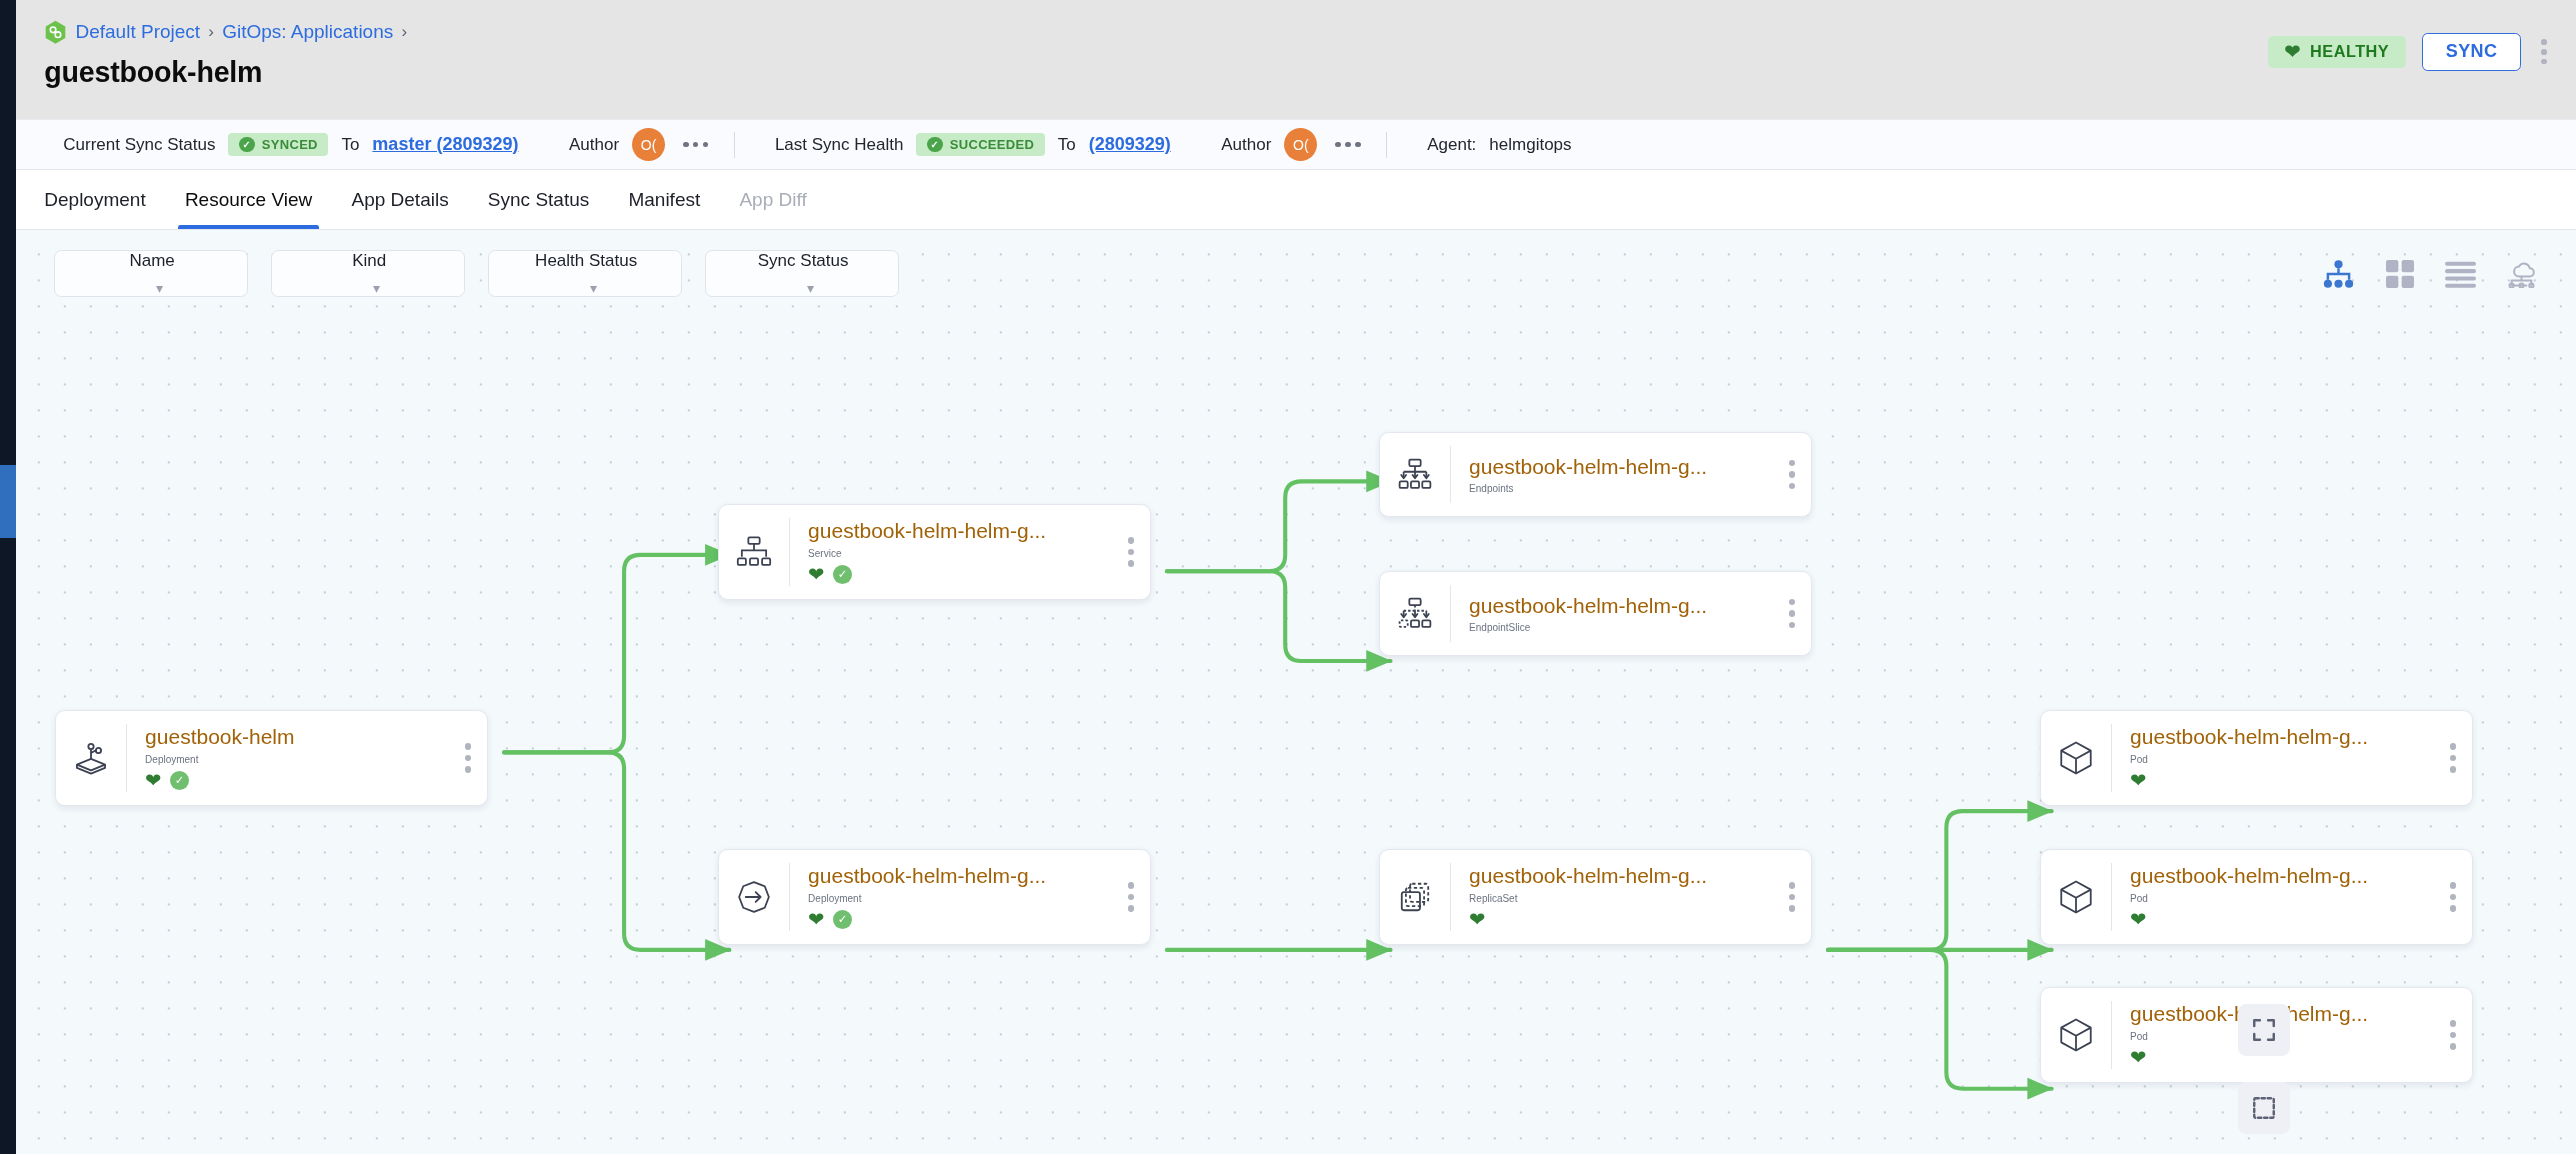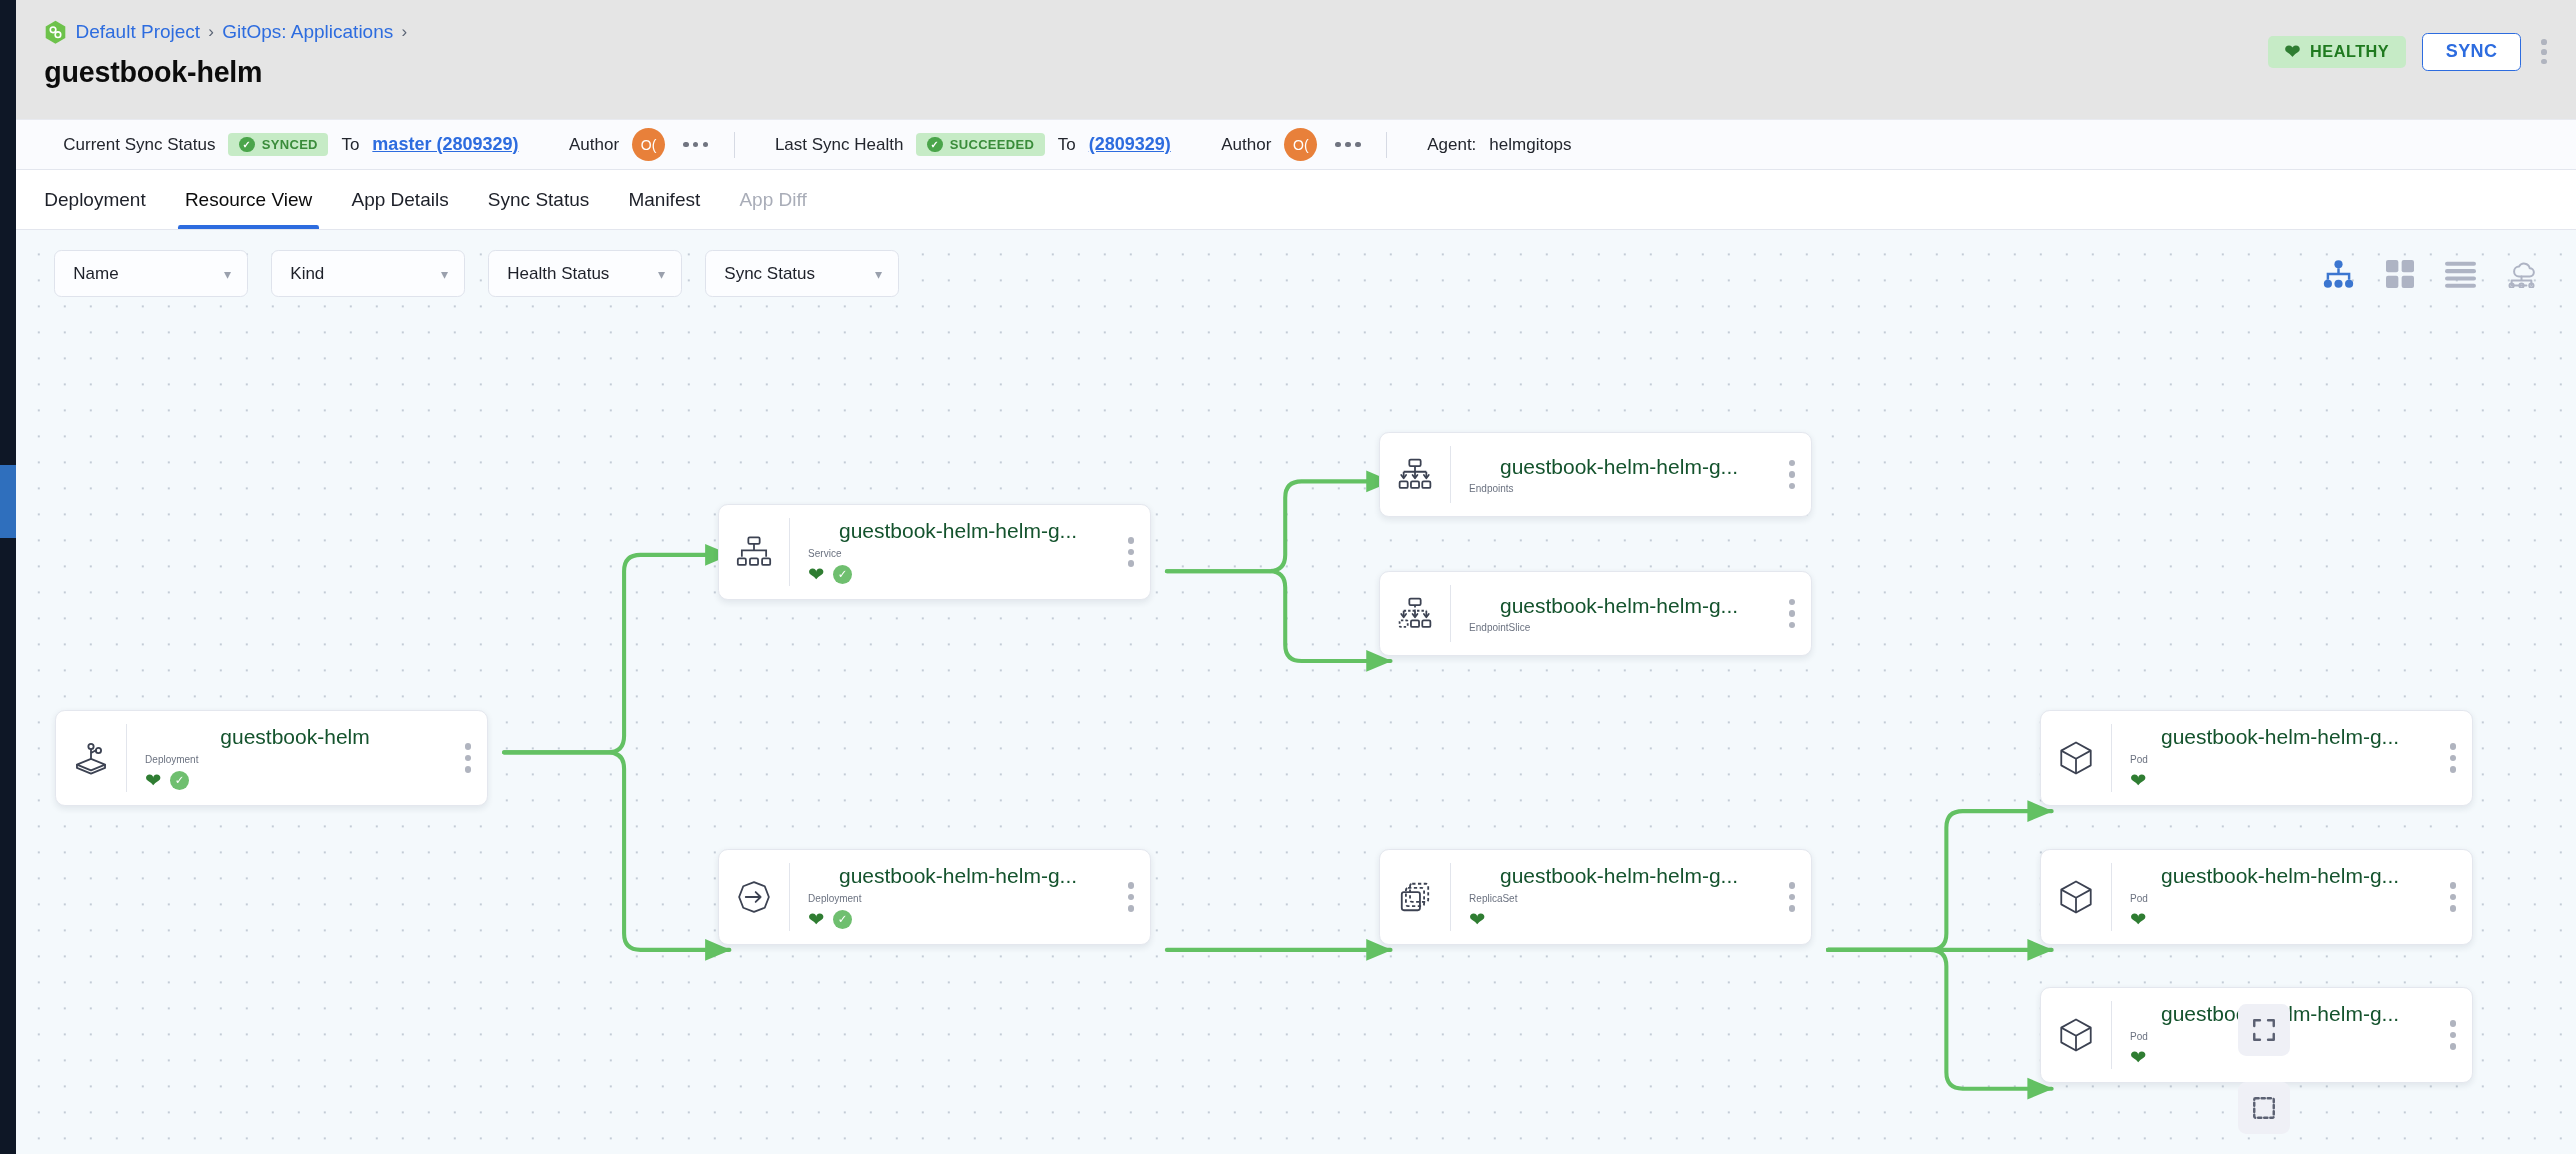--- a/index.html
+++ b/index.html
@@ -118,21 +118,21 @@
     background-size: 26px 26px; background-position: 9.8px 11.4px;
   }
   .filterbar {
     position: absolute; left: 0; right: 0; top: 0; height: 87px;
     display: flex; align-items: center; padding: 0 38px 0 38px; z-index: 5;
   }
   .select {
     background: #fcfdff; border: 1.2px solid #dfe3ec; border-radius: 7.3px;
     height: 47px; min-width: 194px; display: flex; align-items: center;
     justify-content: space-between; padding: 0 16.3px 0 18px; margin-right: 23px;
-    font-size: 17px; color: #1d2029; cursor: pointer;
+    font-size: 17px; color: #1d2029; cursor: pointer; flex-direction: column;
   }
   .select .chev { color: #9aa0ad; font-size: 14px; margin-left: 14.7px; }
   .viewmodes { margin-left: auto; display: flex; align-items: center; gap: 28px; }
   .vm { width: 33px; height: 33px; cursor: pointer; display: flex;
         align-items: center; justify-content: center; }
 
   
   .canvas { position: absolute; inset: 0; }
   .edges { position: absolute; inset: 0; pointer-events: none; }
   .node {
@@ -140,22 +140,22 @@
     border-radius: 9.8px; box-shadow: 0 2.4px 6.5px rgba(31,41,70,.09);
     display: flex; align-items: center; z-index: 3;
   }
   .node-ico {
     width: 70px; flex: 0 0 70px; display: flex; align-items: center;
     justify-content: center; color: #3c4252;
   }
   .node-sep { width: 0.8px; align-self: stretch; margin: 13px 0; background: #e2e5ec; }
   .node-body { flex: 1 1 auto; padding: 0 11.4px 0 18px; min-width: 0; }
   .node-title {
-    font-size: 21px; color: #14532d; white-space: nowrap; overflow: hidden;
-    text-overflow: ellipsis; line-height: 1.18; text-align: center;
+    font-size: 21px; color: #a16207; white-space: nowrap; overflow: hidden;
+    text-overflow: ellipsis; line-height: 1.18;
   }
   .node-kind { font-size: 10px; color: #6b7280; margin-top: 4.1px; }
   .node-status { display: flex; align-items: center; gap: 8.2px; margin-top: 4.9px; height: 21px; }
   .heart { color: #2f7d32; font-size: 19.6px; line-height: 1; }
   .synced-dot {
     width: 19.6px; height: 19.6px; border-radius: 50%; background: #6fbf6f;
     color: #fff; font-size: 11.4px; display: flex; align-items: center;
     justify-content: center; line-height: 1;
   }
   .node-kebab { padding: 0 16.3px 0 8.2px; display: flex; flex-direction: column; gap: 4.9px; cursor: pointer; }

